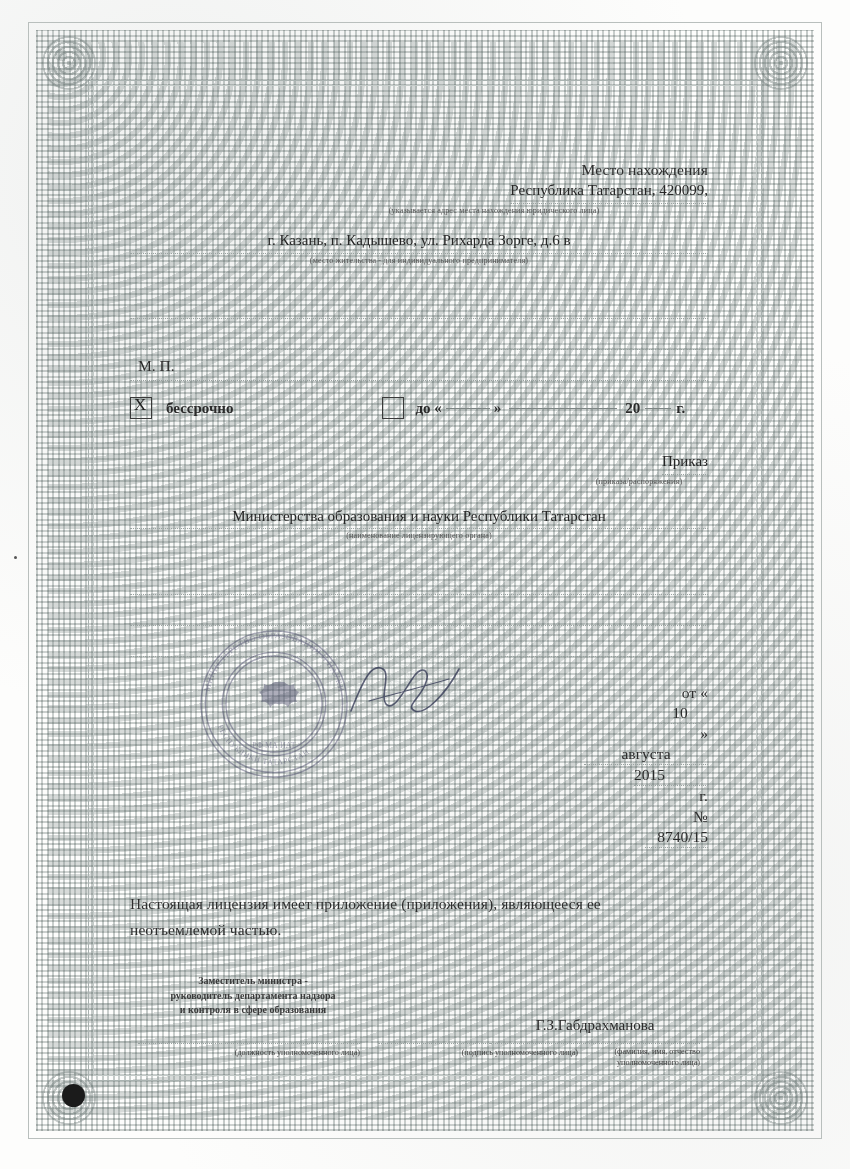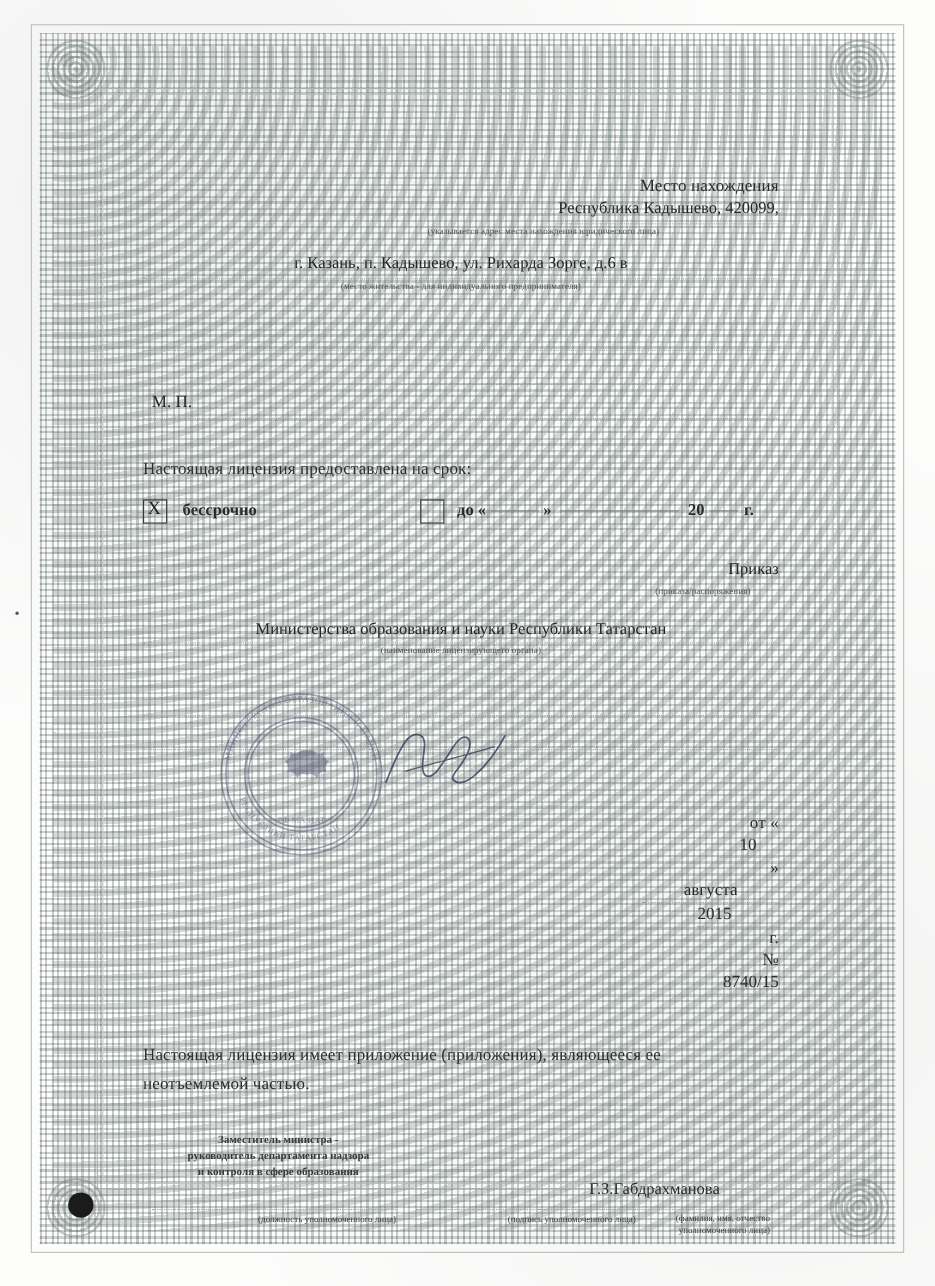--- a/index.html
+++ b/index.html
@@ -389,37 +389,34 @@
     </g>
   </svg>
 
   <div class="side-dot"></div>
 
   <div class="content">
 
     <div class="row line-place">
       <span class="lbl">Место нахождения</span>
       <span class="fill">
-        <span class="value">Республика Кадышево, 420099,</span>
+        <span class="value">Республика Татарстан, 420099,</span>
       </span>
     </div>
     <div class="hint" style="margin-left:150px;">(указывается адрес места нахождения юридического лица)</div>
 
     <div class="row fullline" style="margin-top:14px;">
       <span class="value">г. Казань, п. Кадышево, ул. Рихарда Зорге, д.6 в</span>
     </div>
     <div class="hint">(место жительства - для индивидуального предпринимателя)</div>
 
     <div class="blank-line" style="margin-top:22px;"></div>
     <div class="blank-line"></div>
     <div class="blank-line"></div>
 
-    <div class="row" style="margin-top:36px;">
-      <span class="lbl">Настоящая лицензия предоставлена на срок:</span>
-    </div>
 
     <div class="term-row">
       <span class="checkbox checked"></span>
       <span class="term-label">бессрочно</span>
 
       <span class="checkbox" style="margin-left:148px;"></span>
       <span class="term-label" style="margin-left:12px;">до «</span>
       <span class="dash" style="width:44px;margin:0 4px;"></span>
       <span class="term-label" style="margin-left:0;">»</span>
       <span class="dash" style="width:108px;margin:0 8px;"></span>

